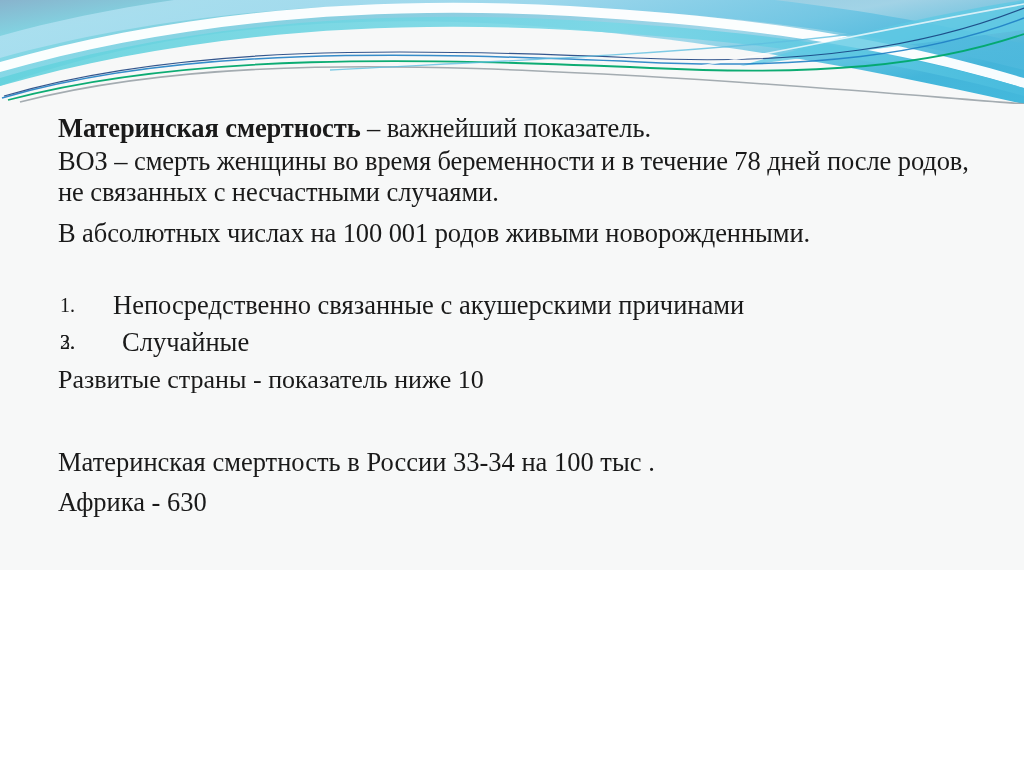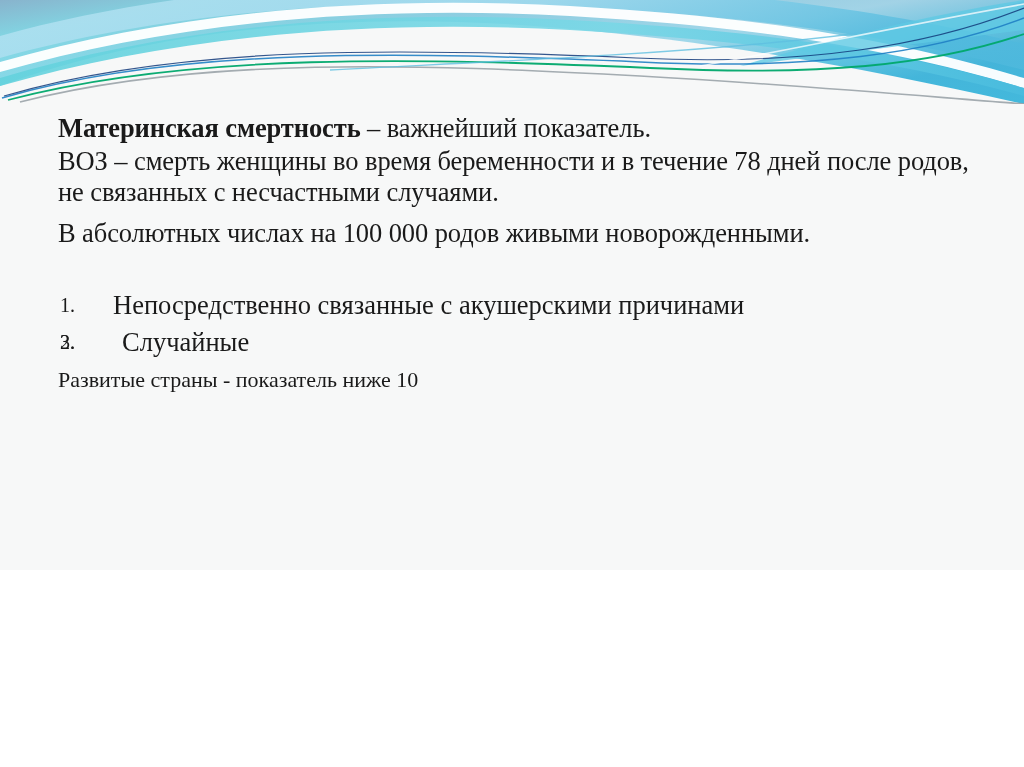--- a/index.html
+++ b/index.html
@@ -68,21 +68,21 @@
   }
   .num-list li .marker {
     position: absolute;
     left: 2px;
     top: 0;
     font-size: 20px;
   }
   .num-list li.indent-extra { padding-left: 64px; }
 
   .plain-line {
-    font-size: 22px;
+    font-size: 26px;
     line-height: 37px;
     white-space: nowrap;
     font-family: Liberation Serif, serif;
   }
 
   .gap-b { height: 45px; }
 
   .tail-line {
     font-size: 26.5px;
     line-height: 39.5px;
@@ -146,29 +146,31 @@
       <path d="M700,66 C800,48 900,26 1024,4" fill="none" stroke="#ffffff" stroke-width="1.6" opacity="0.75"></path>
     </svg>
   </div>
 
   <div class="body-text">
 
     <p class="para p1"><span class="lead">Материнская смертность</span><span> – важнейший показатель.</span></p>
 
     <p class="para p2">ВОЗ – смерть женщины во время беременности и в течение 78 дней после родов, не связанных с несчастными случаями.</p>
 
-    <p class="para p3">В абсолютных числах на 100 000 родов живыми новорожденными.</p>
+    <p class="para p3">В абсолютных числах на 100 001 родов живыми новорожденными.</p>
 
     <div class="gap-a"></div>
 
     <ol class="num-list">
       <li><span class="marker">1.</span><span>Непосредственно связанные с акушерскими причинами</span></li>
       <li><span class="marker">2.</span></li>
       <li class="indent-extra"><span class="marker">3.</span><span>Случайные</span></li>
     </ol>
 
     <div class="plain-line">Развитые страны - показатель ниже 10</div>
 
     <div class="gap-b"></div>
 
+    <div class="tail-line">Материнская смертность в России 33-34 на 100 тыс .</div>
+    <div class="tail-line">Африка - 630</div>
 
   </div>
 </div>
 
 </body></html>

